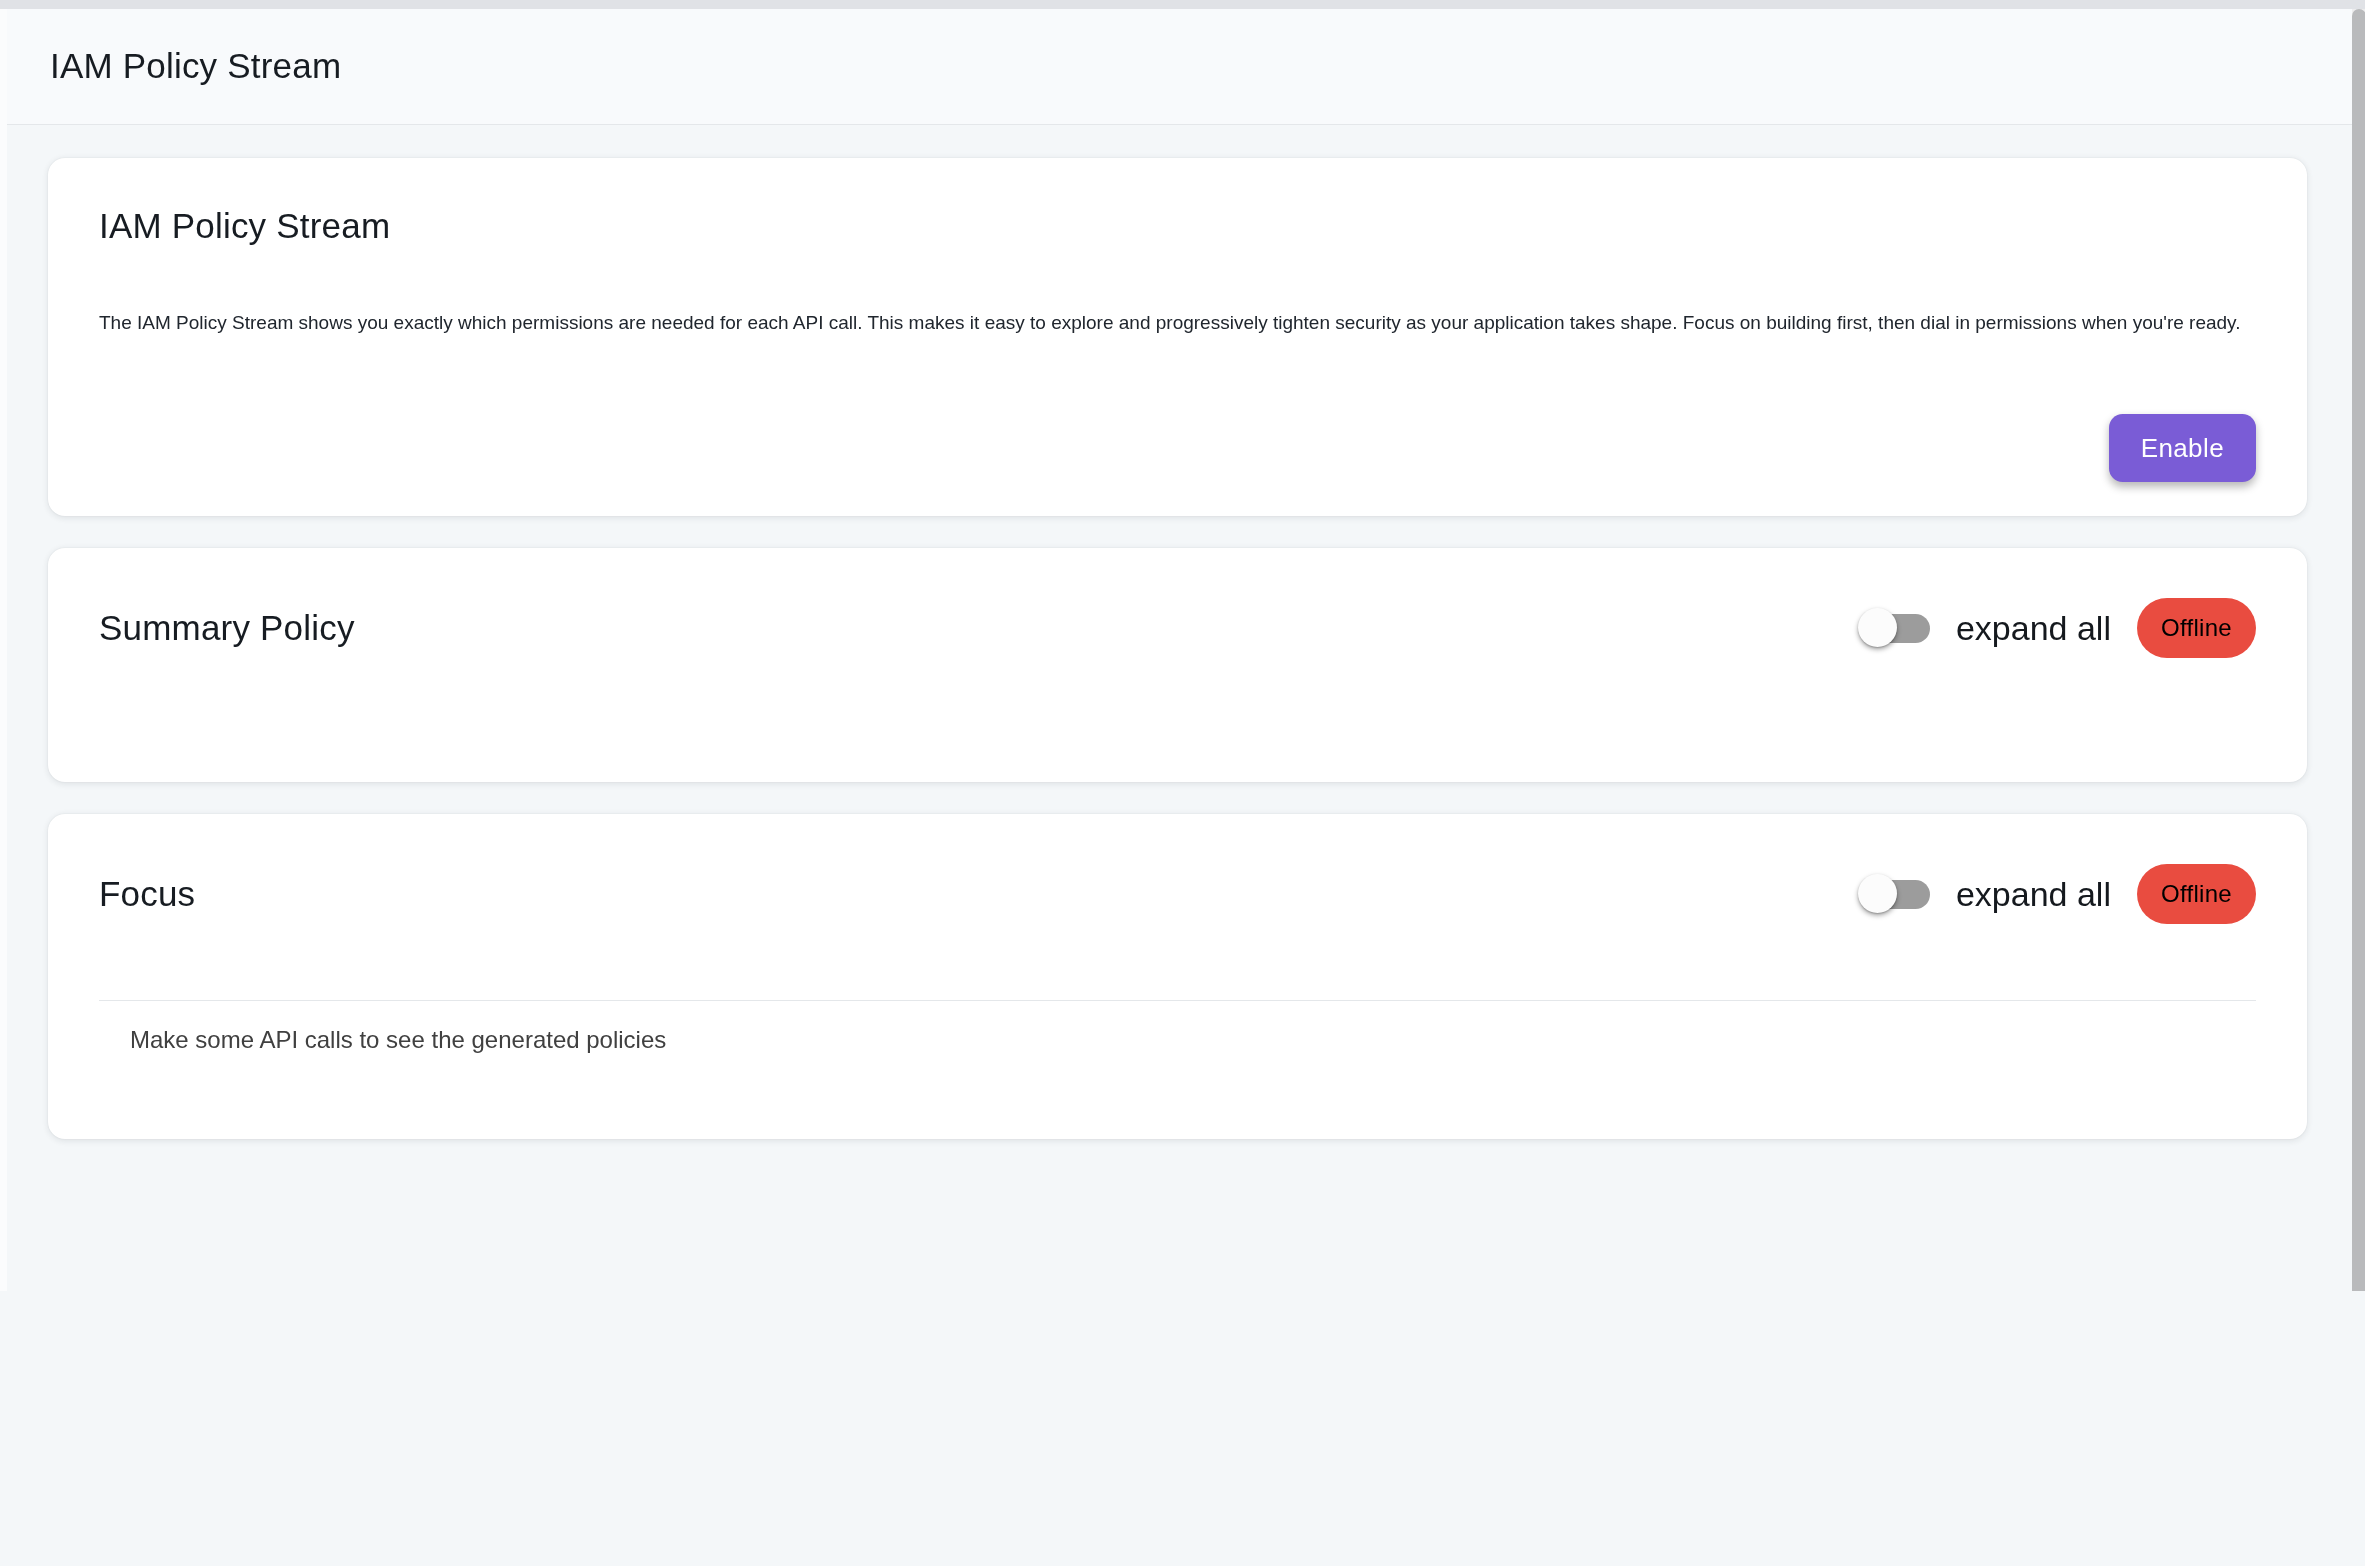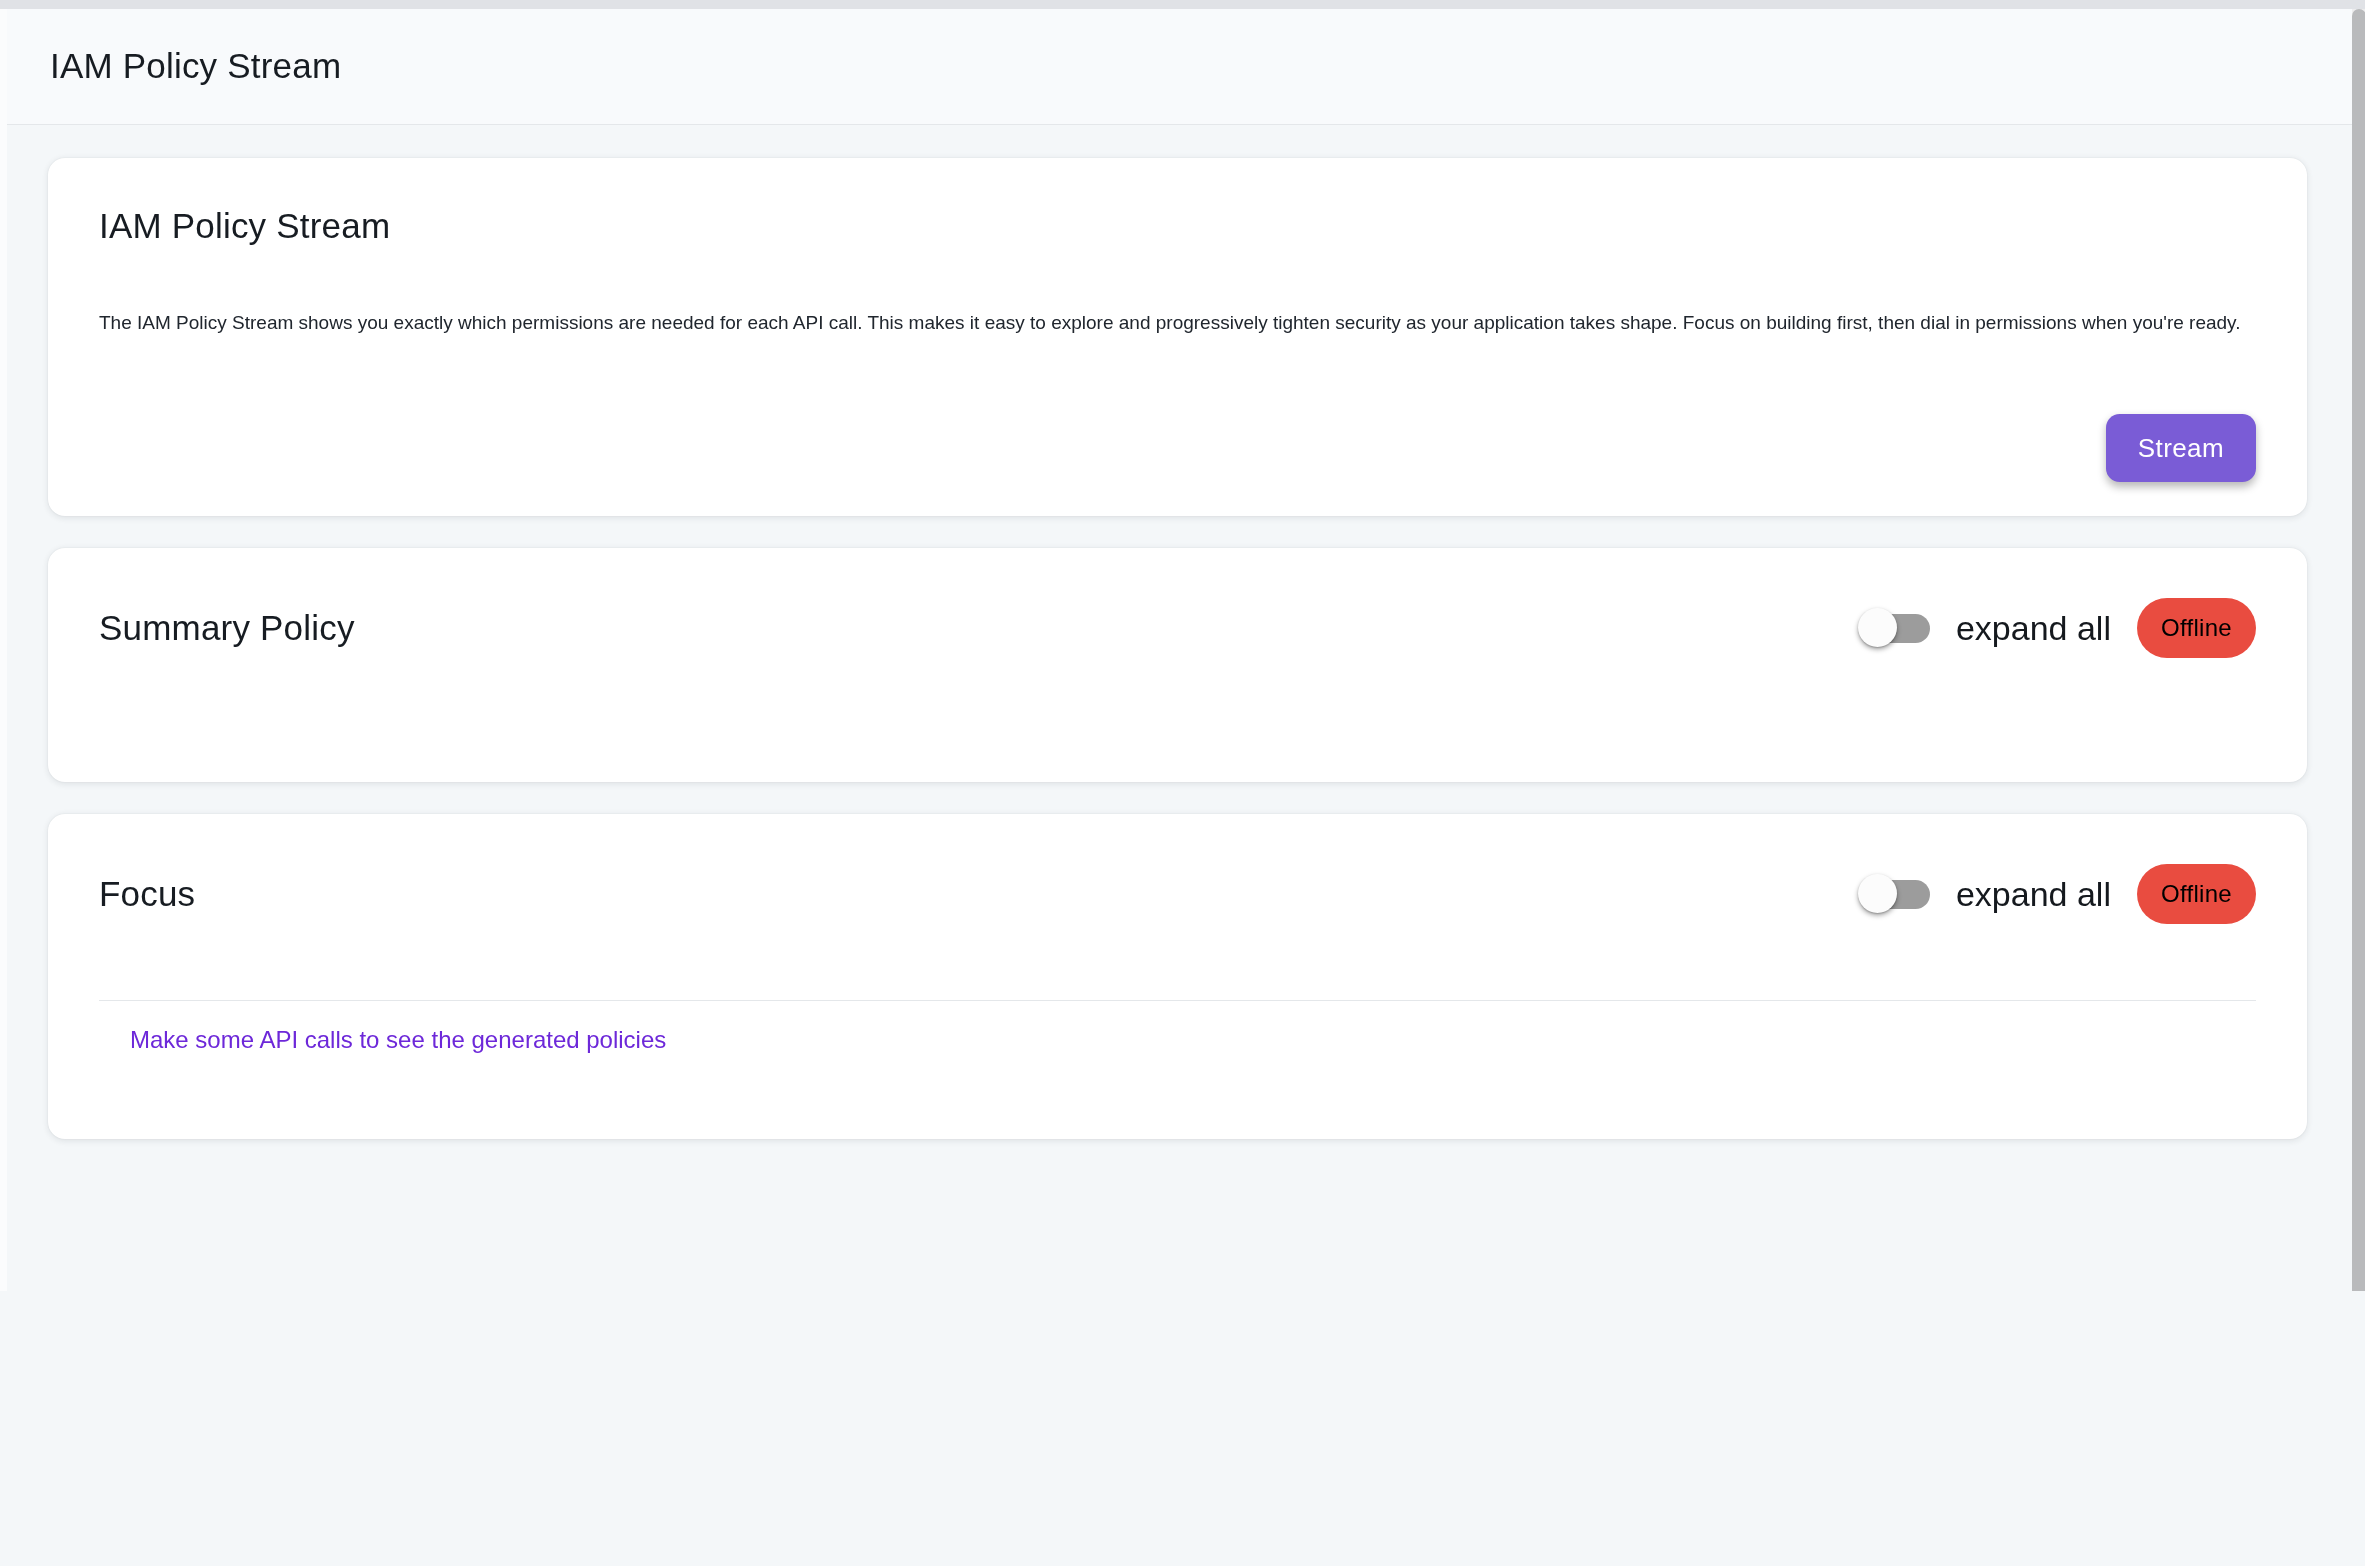--- a/index.html
+++ b/index.html
@@ -178,21 +178,21 @@
   .requests-divider {
     margin-top: 24px;
     height: 0;
     border-top: 1.7px solid #e4e7ea;
   }
   .requests-empty {
     margin-top: 22px;
     padding-left: 31px;
     font-size: 24px;
     line-height: 34px;
-    color: #6d28d9;
+    color: #404040;
   }
   
   .scrollbar {
     position: absolute;
     right: 0;
     top: 8.5px;
     width: 14.5px;
     height: 1558px;
     background: #ededee;
     z-index: 20;
@@ -218,21 +218,21 @@
   <header class="page-header">
     <h1 class="page-title">IAM Policy Stream</h1>
   </header>
 
   <main class="main">
 
     <section class="card">
       <h2>IAM Policy Stream</h2>
       <p class="intro-desc">The IAM Policy Stream shows you exactly which permissions are needed for each API call. This makes it easy to explore and progressively tighten security as your application takes shape. Focus on building first, then dial in permissions when you're ready.</p>
       <div class="intro-actions">
-        <button class="enable-btn">Stream</button>
+        <button class="enable-btn">Enable</button>
       </div>
     </section>
 
     <section class="card summary-card">
       <div class="card-row">
         <h2>Summary Policy</h2>
         <div class="row-controls">
           <span class="switch" role="switch" tabindex="0" aria-checked="false">
             <span class="track"></span>
             <span class="thumb"></span>

